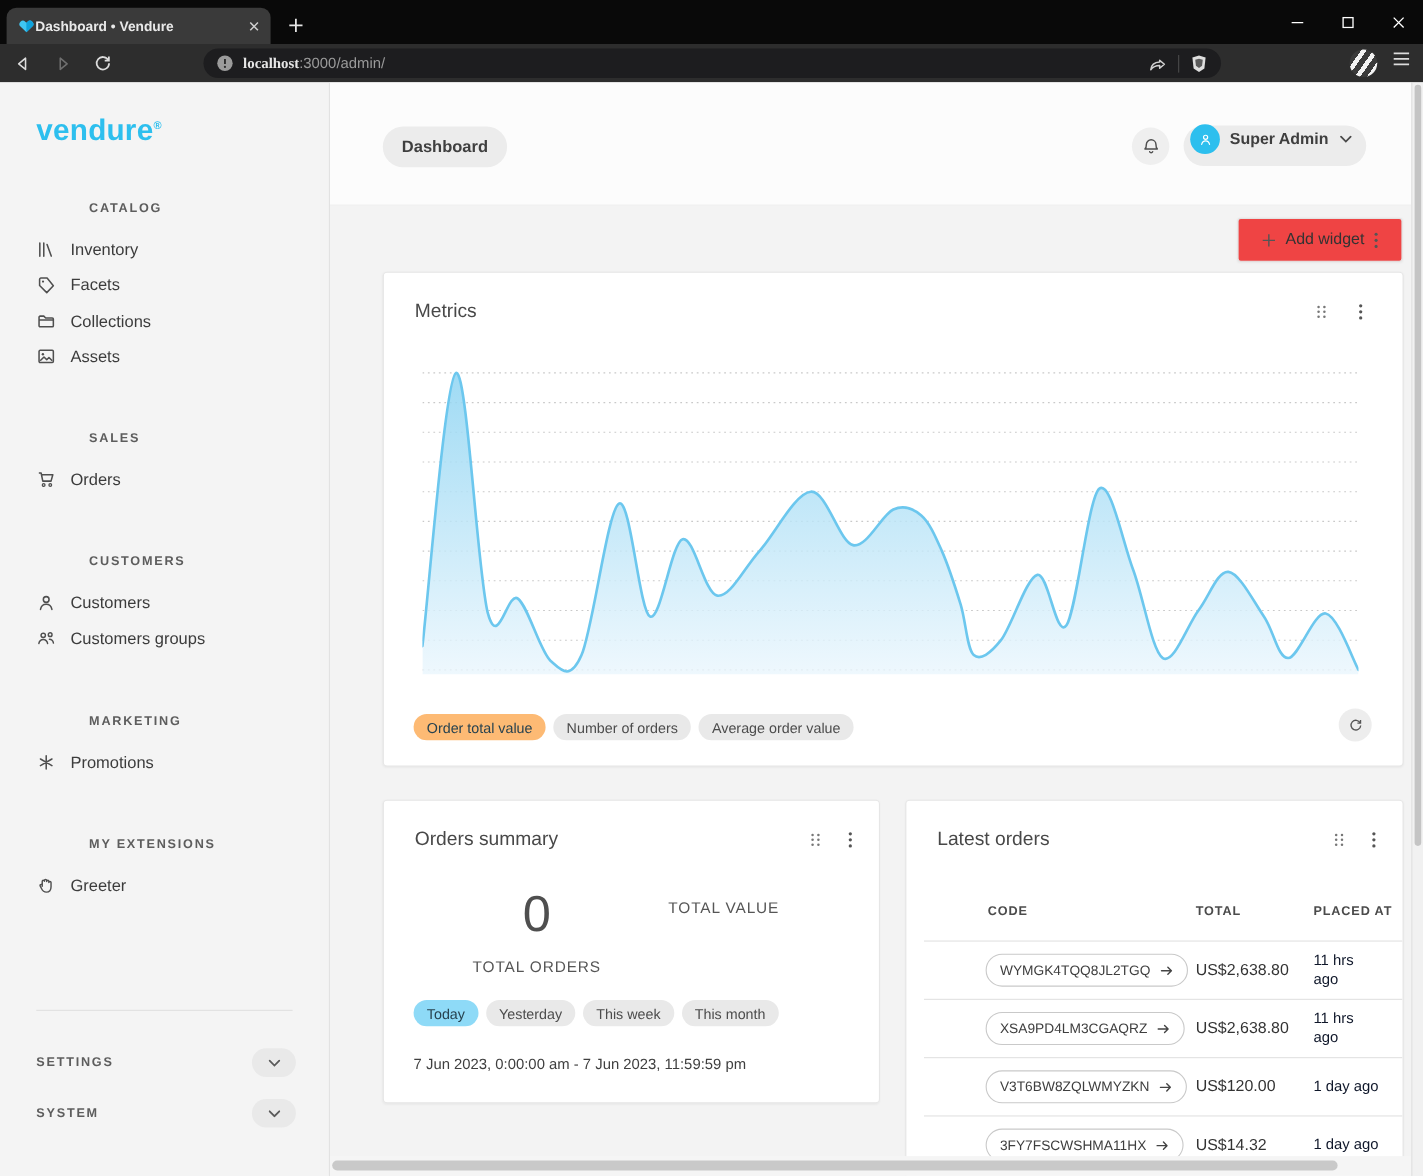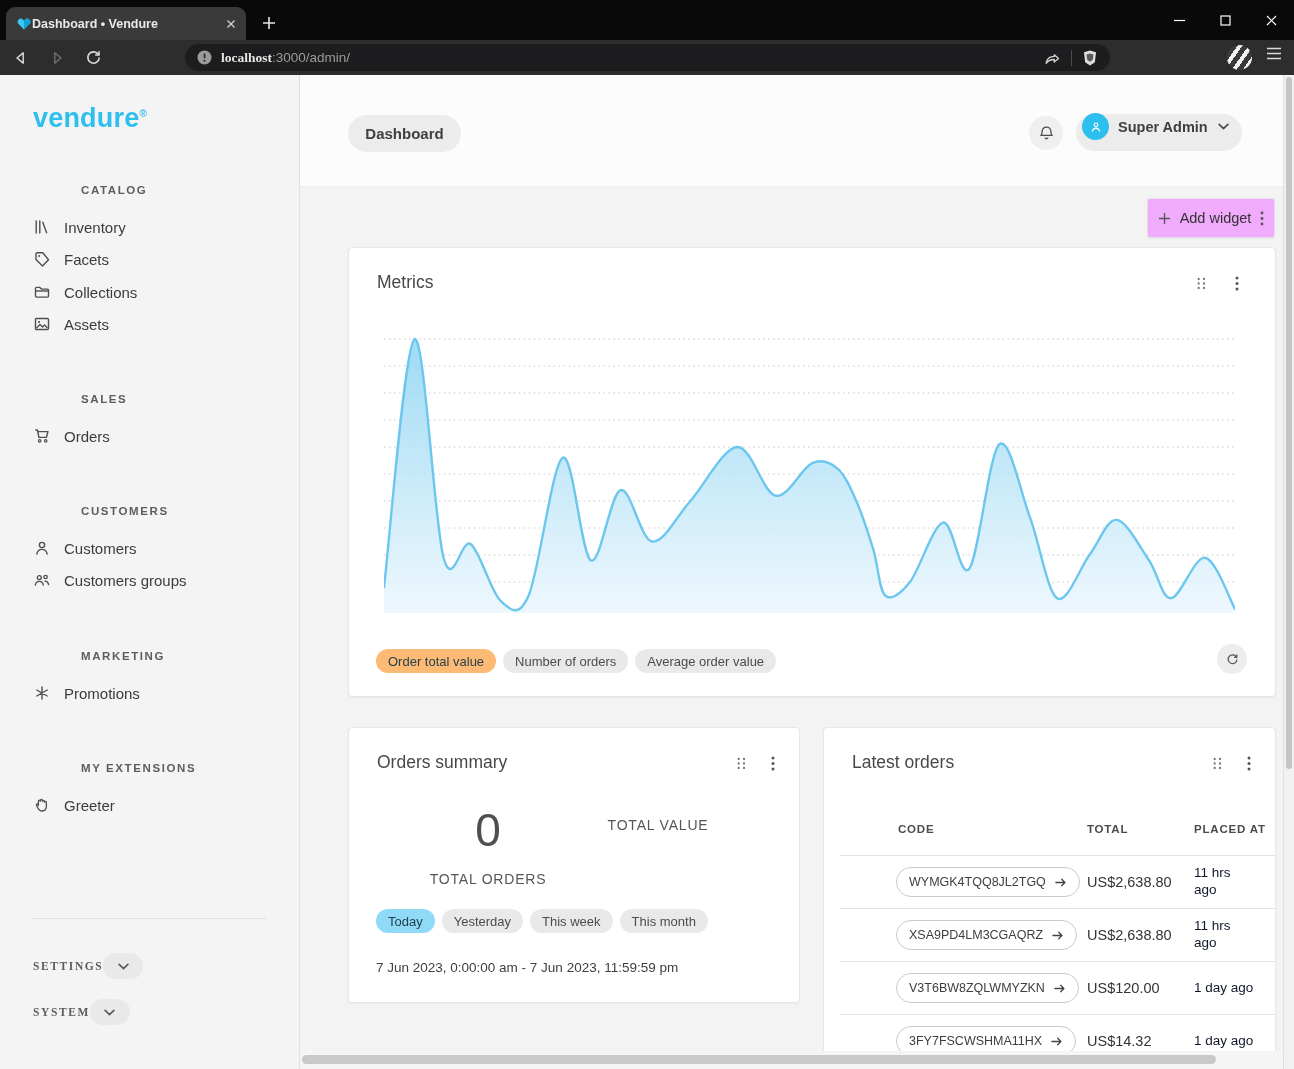--- a/index.html
+++ b/index.html
@@ -23,32 +23,32 @@
   .menu-ic{position:absolute;right:12px;top:47px;}
   
   .content{position:absolute;left:0;top:75px;width:100%;height:994px;background:#f3f3f3;}
   .sidebar{position:absolute;left:0;top:0;width:300px;height:100%;background:#f4f4f4;border-right:1px solid #e2e2e2;box-sizing:border-box;}
   .logo{position:absolute;left:33px;top:28px;font-size:27px;font-weight:700;letter-spacing:.2px;}
   .logo sup{font-size:10px;}
   .sec-label{position:absolute;left:33px;font-size:11.5px;font-weight:700;color:#5d5d5d;letter-spacing:1.6px;margin-left:48px;}
   .nav-item{position:absolute;left:33px;height:22px;display:flex;align-items:center;gap:13px;color:#3c3c3c;font-size:15px;cursor:pointer;}
   .nicon{flex:0 0 18px;}
   .side-divider{position:absolute;left:33px;right:33px;top:843px;border-top:1px solid #e0e0e0;}
-  .coll-row{position:absolute;left:33px;right:30px;height:26px;display:flex;align-items:center;font-family:Liberation Serif, serif;}
+  .coll-row{position:absolute;left:33px;right:30px;height:26px;display:flex;align-items:center;justify-content:space-between;}
   .coll-label{font-size:11.5px;font-weight:700;color:#5d5d5d;letter-spacing:1.6px;}
   .chev-pill{width:40px;height:26px;border-radius:13px;background:#e9e9e9;display:flex;align-items:center;justify-content:center;}
   
   .main{position:absolute;left:300px;top:0;right:11px;height:100%;overflow:hidden;background:#f3f3f3;}
   .main-header{position:absolute;left:0;top:0;width:100%;height:112px;background:#fcfcfc;border-bottom:1px solid #ededed;box-sizing:border-box;}
   .page-pill{position:absolute;left:48px;top:40px;width:113px;height:37px;border-radius:19px;background:#ececec;display:flex;align-items:center;justify-content:center;font-size:15px;font-weight:700;color:#3f3f3f;}
   .bell-btn{position:absolute;right:220px;top:41px;width:34px;height:34px;border-radius:50%;background:#efefef;display:flex;align-items:center;justify-content:center;}
   .user-pill{position:absolute;right:41px;top:39px;width:166px;height:37px;border-radius:19px;background:#ececec;display:flex;align-items:center;padding:0 13px 12px 6px;box-sizing:border-box;gap:9px;}
   .user-avatar{width:27px;height:27px;border-radius:50%;display:flex;align-items:center;justify-content:center;}
   .user-name{font-size:14.5px;font-weight:700;color:#3f3f3f;flex:1;}
-  .addw-btn{position:absolute;right:8px;top:123px;width:128px;height:40px;background:#f0abfc;border:1px solid #e3e3e3;border-radius:3px;box-shadow:0 1px 2px rgba(0,0,0,.05);display:flex;align-items:center;justify-content:center;gap:9px;box-sizing:border-box;}
+  .addw-btn{position:absolute;right:8px;top:123px;width:150px;height:40px;background:#ef4444;border:1px solid #e3e3e3;border-radius:3px;box-shadow:0 1px 2px rgba(0,0,0,.05);display:flex;align-items:center;justify-content:center;gap:9px;box-sizing:border-box;}
   .addw-label{font-size:14.5px;color:#333;}
   .card{position:absolute;background:#fff;border:1px solid #e6e6e6;border-radius:4px;box-shadow:0 1px 2px rgba(0,0,0,.04);box-sizing:border-box;overflow:hidden;}
   .card-title{position:absolute;left:28px;top:24px;font-size:17.5px;color:#484848;}
   .drag-ic{position:absolute;top:29px;}
   .kebab-ic{position:absolute;top:28px;}
   .metrics-card{left:48px;top:172px;right:7px;height:450px;}
   .chart-wrap{position:absolute;left:35px;right:40px;top:83px;height:290px;}
   .chart-wrap svg{width:100%;height:100%;}
   .chips{position:absolute;display:flex;gap:7px;}
   .chip{height:24px;padding:0 12px;border-radius:12px;background:#e9e9e9;font-size:13px;color:#4c4c4c;display:inline-flex;align-items:center;white-space:nowrap;}

